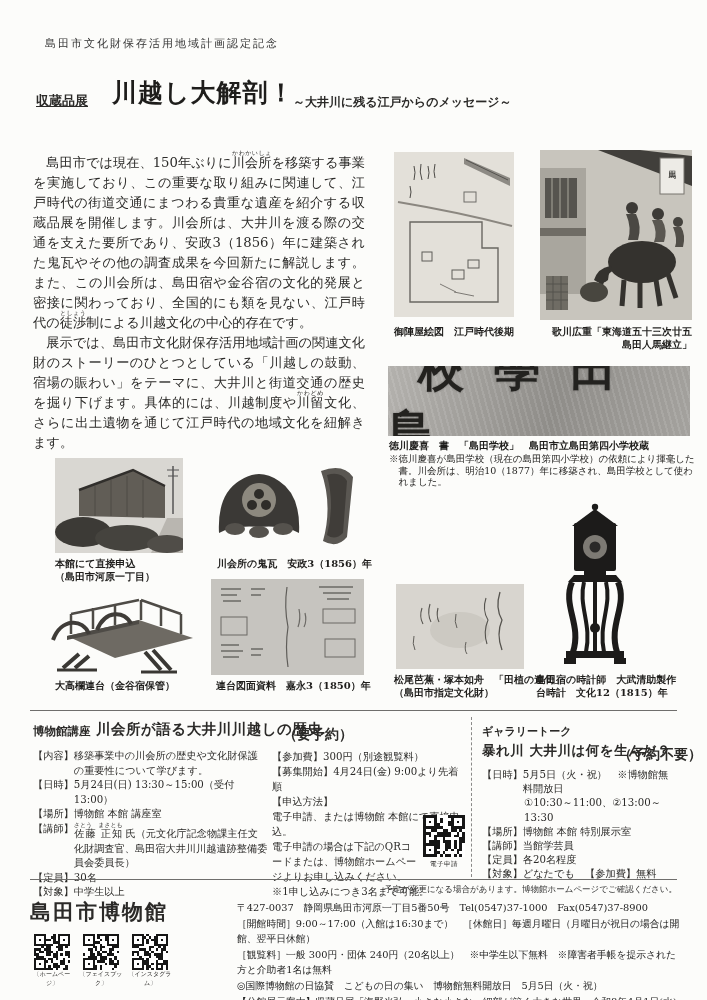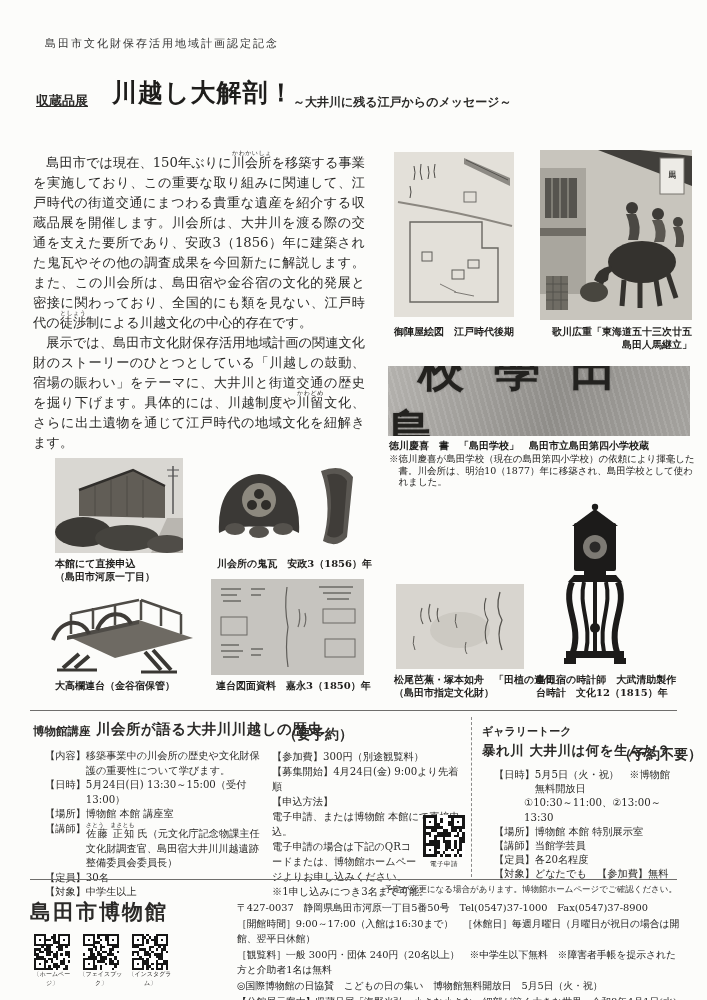--- a/index.html
+++ b/index.html
@@ -25,21 +25,21 @@
   .plaque-tex{position:absolute;inset:0;background:repeating-linear-gradient(75deg,rgba(255,255,255,.10) 0 2px,rgba(0,0,0,0) 2px 6px);}
   .plaque-chars{position:relative;font-size:46px;font-weight:bold;letter-spacing:30px;text-indent:30px;color:#23221f;text-shadow:0 0 2px rgba(40,40,40,.45);}
   
   .hr{position:absolute;border-top:1.2px solid #6f6e6c;}
   .vdash{position:absolute;border-left:1px dashed #8a8988;}
   
   .seclabel{font-size:11.5px;font-weight:bold;}
   .sectitle{font-size:14.5px;font-weight:bold;letter-spacing:.5px;}
   .secnote{font-size:14px;font-weight:bold;}
   .row{display:flex;align-items:flex-start;}
-  .row .lab{flex:0 0 auto;white-space:nowrap;margin-left:12px;}
+  .row .lab{flex:0 0 auto;white-space:nowrap;}
   .items{font-size:10.2px;line-height:14.6px;}
   .rcol{font-size:10.2px;line-height:15px;}
   .rcol p{margin:0;}
   
   .qr{display:grid;grid-template-columns:repeat(15,1fr);grid-auto-rows:1fr;background:#fff;}
   .qr i{background:#fff;}
   .qr i.f{background:#161616;}
   .qrlabel{font-size:6.5px;text-align:center;letter-spacing:.5px;}
   
   .chnote{font-size:8.5px;color:#333;}

